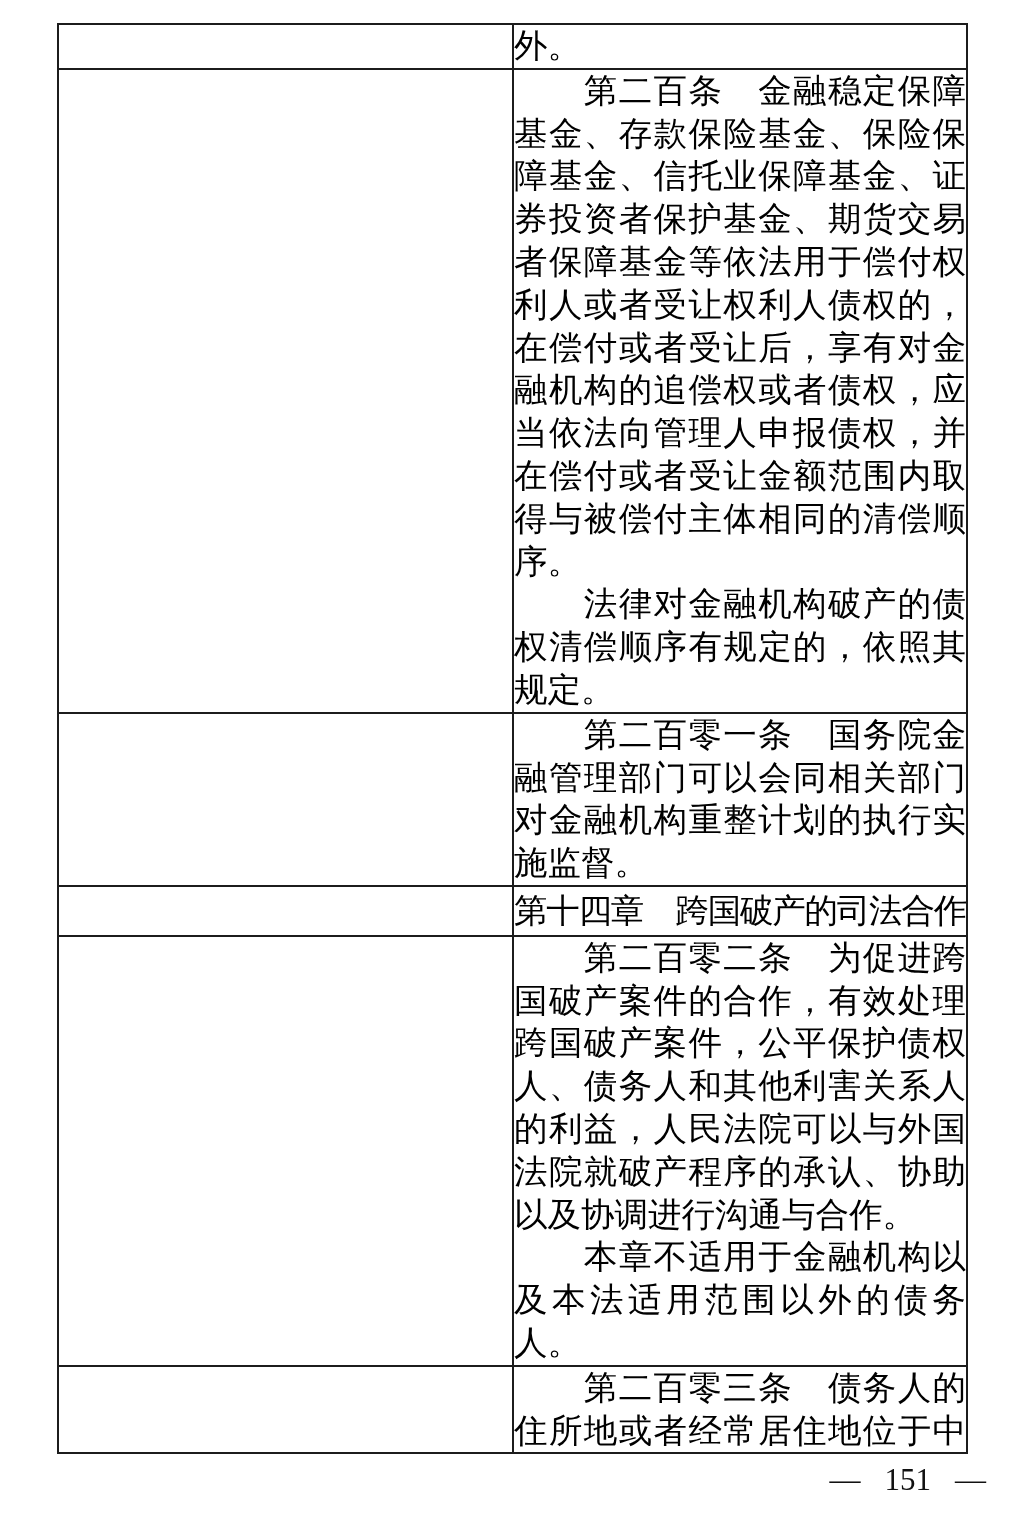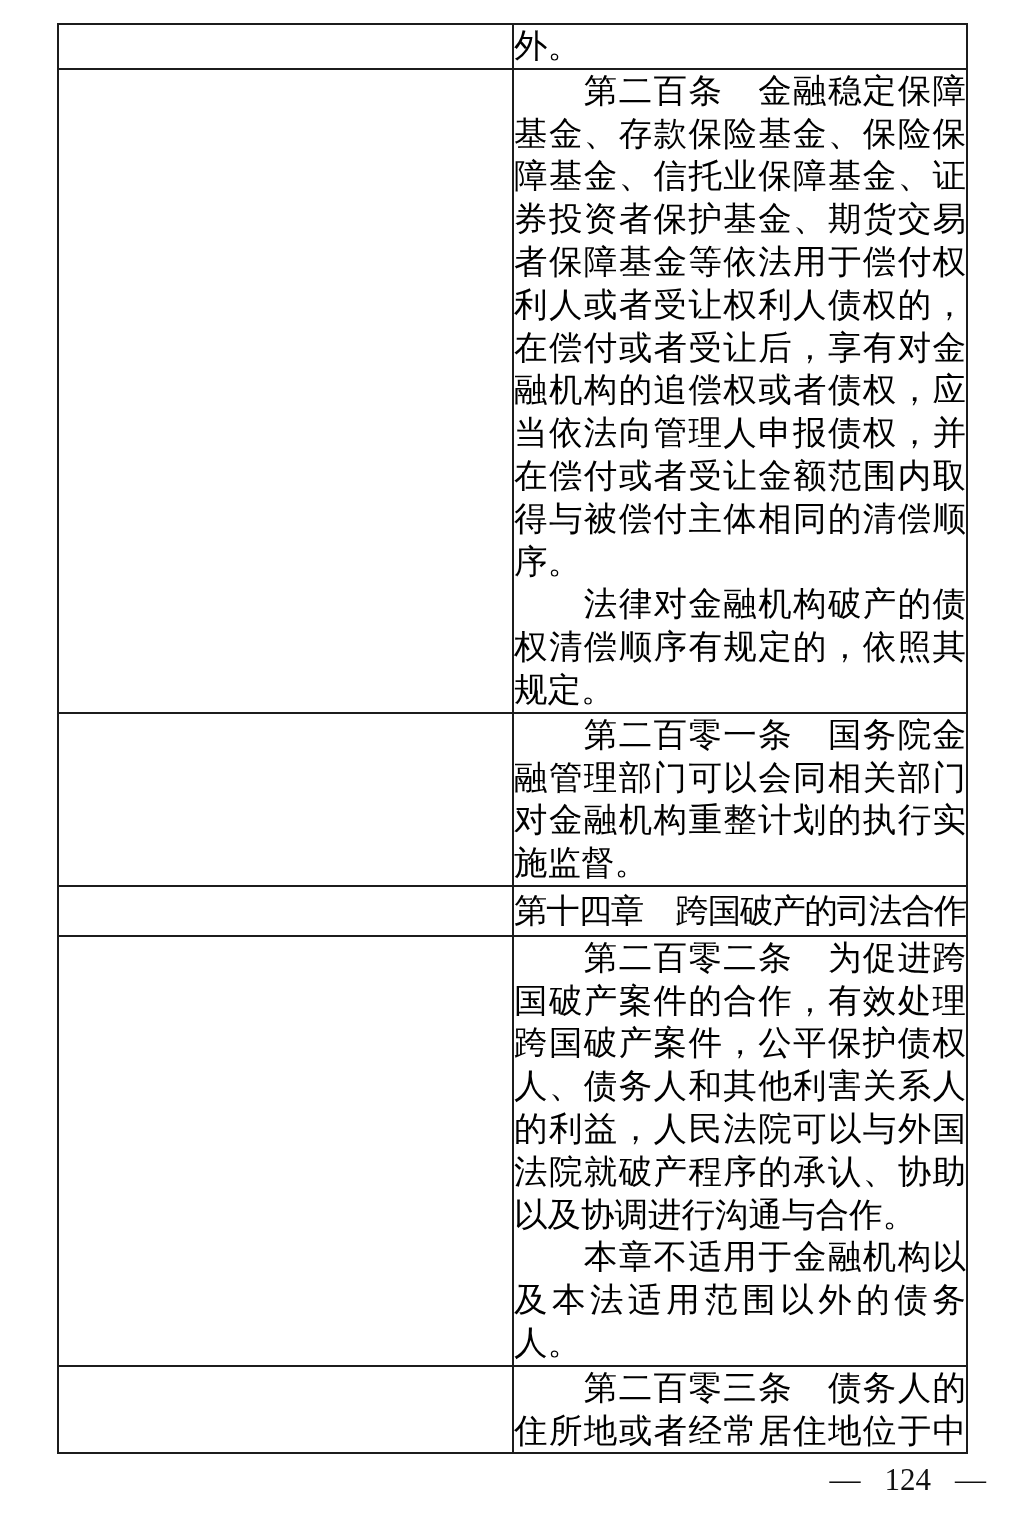--- a/index.html
+++ b/index.html
@@ -520,17 +520,17 @@
               <span>于</span>
               <span>中</span>
             </div>
           </td>
         </tr>
       </tbody>
   </table>
 
   <div class="page-number">
     <span>—</span>
-    <span>124</span>
+    <span>151</span>
     <span>—</span>
   </div>
 
 </div>
 
 </body></html>

